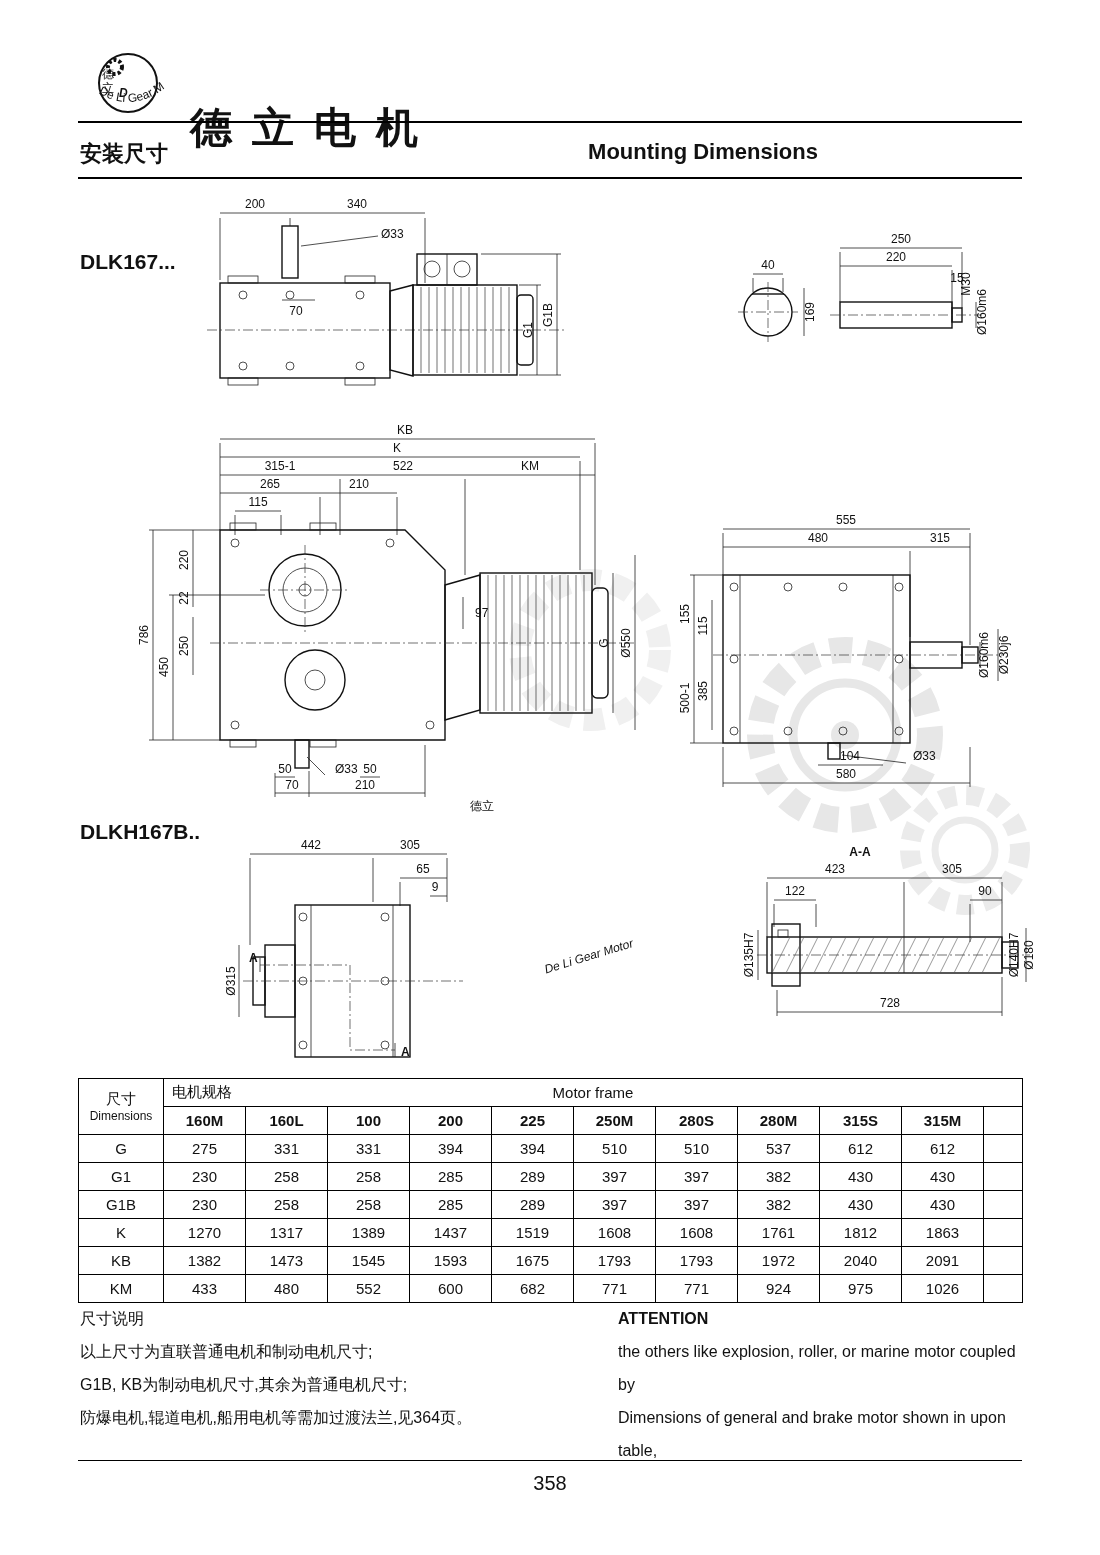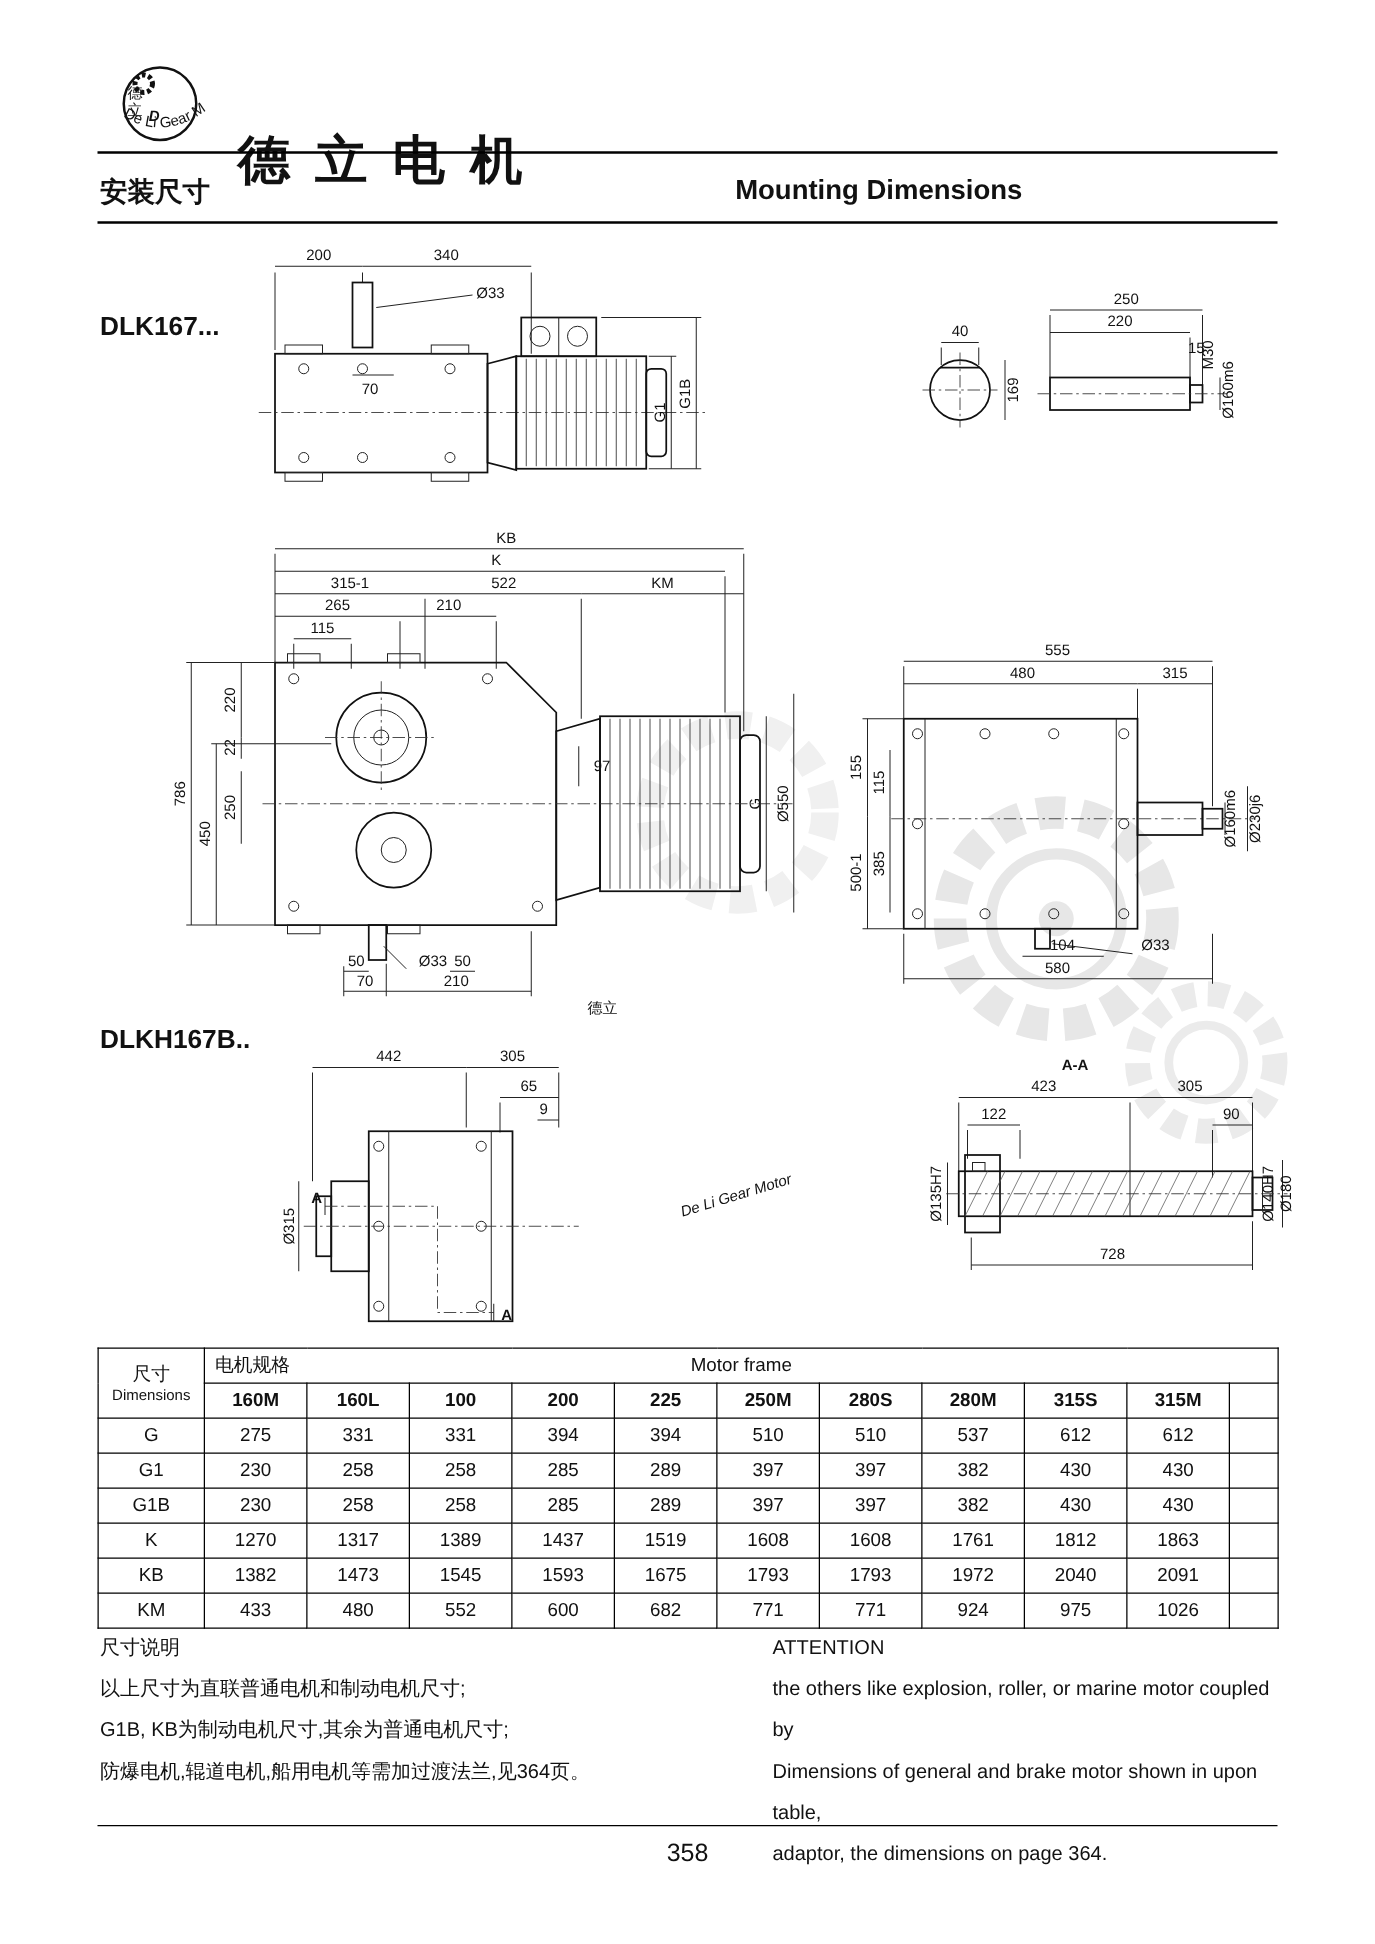--- a/index.html
+++ b/index.html
@@ -29,21 +29,21 @@
   .dim-table th,.dim-table td{border:1px solid #000;height:27px;text-align:center;padding:0;
              font-weight:normal;overflow:hidden;}
   .dim-table tr.col-head th{font-weight:bold;}
   .dim-head .en{font-size:12px;}
   .frame-head{position:relative;text-align:center;}
   .frame-head .spec-cn{position:absolute;left:8px;top:4px;}
   .row-label{font-weight:bold;}
   .notes{position:absolute;top:1302px;font-size:16px;line-height:33px;}
   .notes-cn{left:80px;width:490px;}
   .notes-en{left:618px;width:412px;}
-  .notes-en .note-title{font-weight:normal;}
+  .notes-en .note-title{font-weight:bold;}
   .page-number{position:absolute;left:0;top:1472px;width:1100px;text-align:center;font-size:20px;}
 </style>
 </head>
 <body>
 
 <div class="page">
 
   <svg class="drawing" style="left:0;top:0;" width="1100" height="1555" viewBox="0 0 1100 1555">
     <g>
       <circle cx="845" cy="735" r="85" fill="none" stroke="#e7e7e7" stroke-width="26" stroke-dasharray="22 13"></circle>
@@ -531,19 +531,18 @@
   <div class="notes notes-cn">
     <div class="note-title">尺寸说明</div>
     <div class="note-line">以上尺寸为直联普通电机和制动电机尺寸;</div>
     <div class="note-line">G1B, KB为制动电机尺寸,其余为普通电机尺寸;</div>
     <div class="note-line">防爆电机,辊道电机,船用电机等需加过渡法兰,见364页。</div>
   </div>
   <div class="notes notes-en">
     <div class="note-title">ATTENTION</div>
     <div class="note-line">the others like explosion, roller, or marine motor coupled by</div>
     <div class="note-line">Dimensions of general and brake motor shown in upon table,</div>
-    <div class="note-line">adaptor, the dimensions on page 364.</div>
   </div>
 
   <div class="rule" id="rule-footer"></div>
   <div class="page-number">358</div>
 
 </div>
 
 </body></html>

